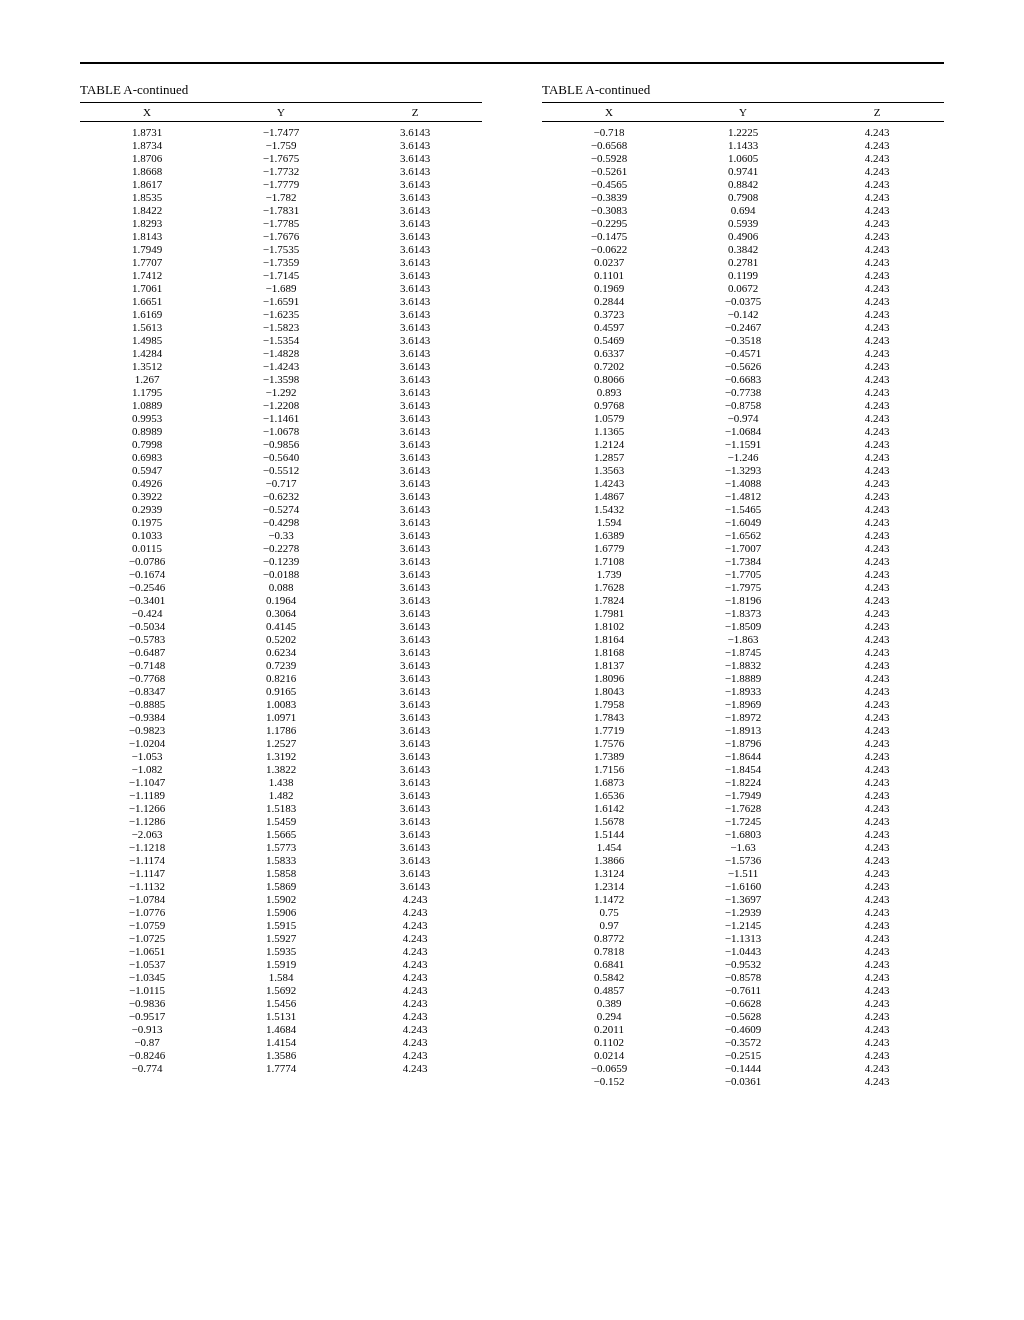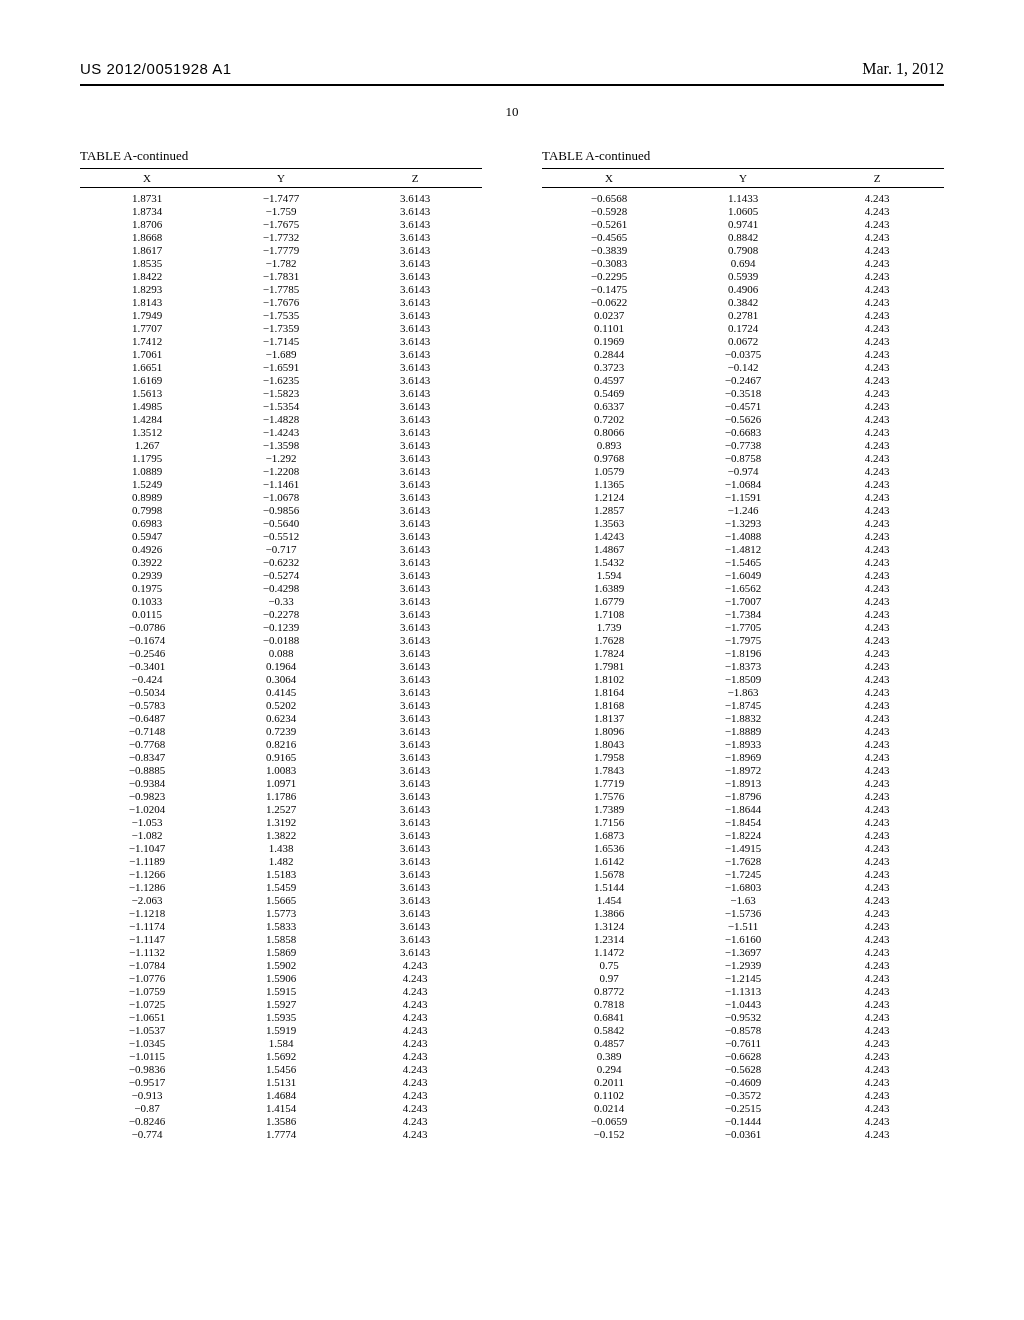--- a/index.html
+++ b/index.html
@@ -73,27 +73,22 @@
   }
   .col table th:nth-child(1), .col table td:nth-child(1) { width: 33%; }
   .col table th:nth-child(2), .col table td:nth-child(2) { width: 33%; }
   .col table th:nth-child(3), .col table td:nth-child(3) { width: 33%; }
 </style>
 </head>
 <body>
 
 <div class="page">
 
-  <div class="header">
-    <div class="header-left">US 2012/0051928 A1</div>
-    <div class="header-right">Mar. 1, 2012</div>
-  </div>
   <div class="header-divider"></div>
 
-  <div class="page-number">10</div>
 
   <div class="columns">
 
     <div class="col">
       <div class="table-title">TABLE A-continued</div>
       <table>
         <thead>
           <tr>
             <th>X</th>
             <th>Y</th>
@@ -205,21 +200,21 @@
               <td>1.1795</td>
               <td>−1.292</td>
               <td>3.6143</td>
             </tr>
             <tr>
               <td>1.0889</td>
               <td>−1.2208</td>
               <td>3.6143</td>
             </tr>
             <tr>
-              <td>1.5249</td>
+              <td>0.9953</td>
               <td>−1.1461</td>
               <td>3.6143</td>
             </tr>
             <tr>
               <td>0.8989</td>
               <td>−1.0678</td>
               <td>3.6143</td>
             </tr>
             <tr>
               <td>0.7998</td>
@@ -475,20 +470,25 @@
       <table>
         <thead>
           <tr>
             <th>X</th>
             <th>Y</th>
             <th>Z</th>
           </tr>
         </thead>
         <tbody id="tbody-right">
             <tr>
+              <td>−0.718</td>
+              <td>1.2225</td>
+              <td>4.243</td>
+            </tr>
+            <tr>
               <td>−0.6568</td>
               <td>1.1433</td>
               <td>4.243</td>
             </tr>
             <tr>
               <td>−0.5928</td>
               <td>1.0605</td>
               <td>4.243</td>
             </tr>
             <tr>
@@ -526,21 +526,21 @@
               <td>0.3842</td>
               <td>4.243</td>
             </tr>
             <tr>
               <td>0.0237</td>
               <td>0.2781</td>
               <td>4.243</td>
             </tr>
             <tr>
               <td>0.1101</td>
-              <td>0.1724</td>
+              <td>0.1199</td>
               <td>4.243</td>
             </tr>
             <tr>
               <td>0.1969</td>
               <td>0.0672</td>
               <td>4.243</td>
             </tr>
             <tr>
               <td>0.2844</td>
               <td>−0.0375</td>
@@ -726,21 +726,21 @@
               <td>−1.8454</td>
               <td>4.243</td>
             </tr>
             <tr>
               <td>1.6873</td>
               <td>−1.8224</td>
               <td>4.243</td>
             </tr>
             <tr>
               <td>1.6536</td>
-              <td>−1.4915</td>
+              <td>−1.7949</td>
               <td>4.243</td>
             </tr>
             <tr>
               <td>1.6142</td>
               <td>−1.7628</td>
               <td>4.243</td>
             </tr>
             <tr>
               <td>1.5678</td>
               <td>−1.7245</td>

